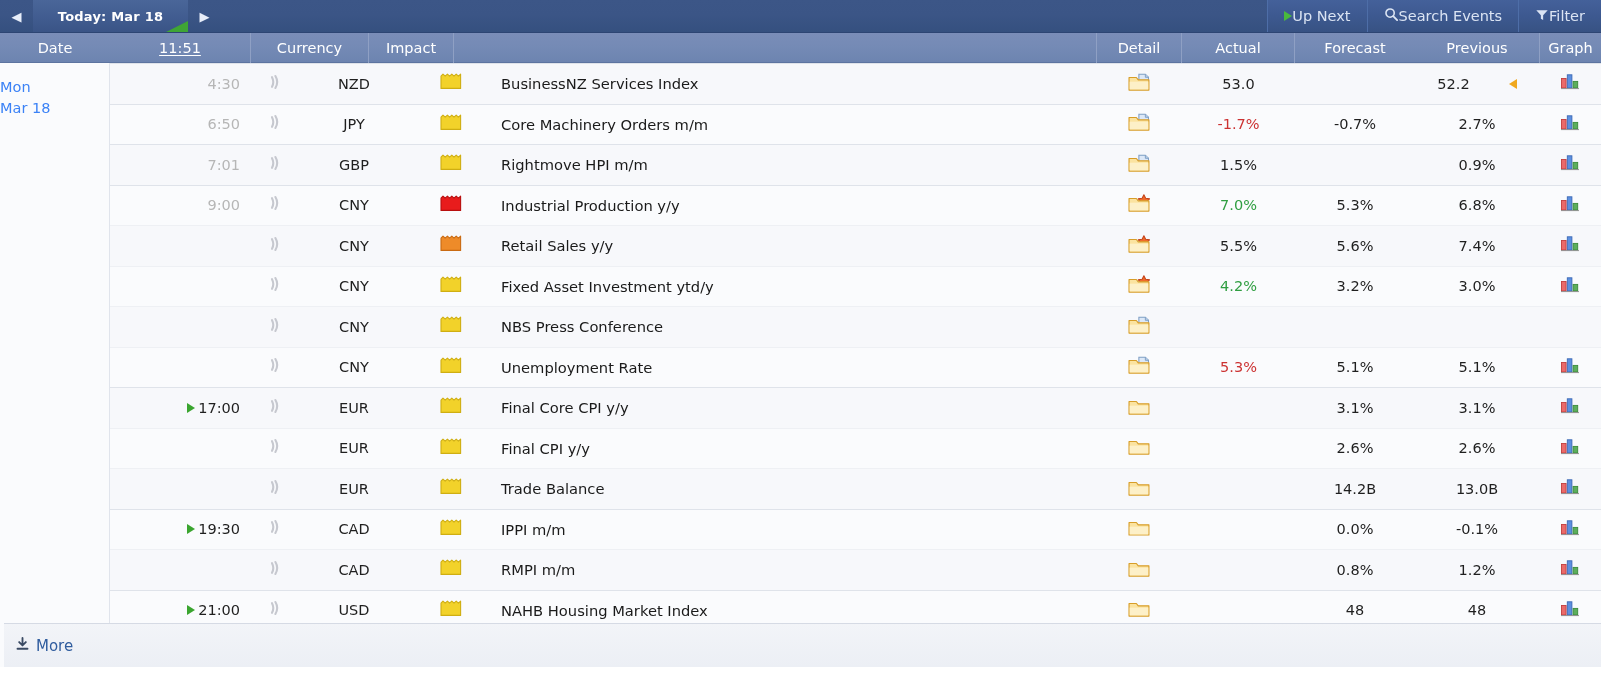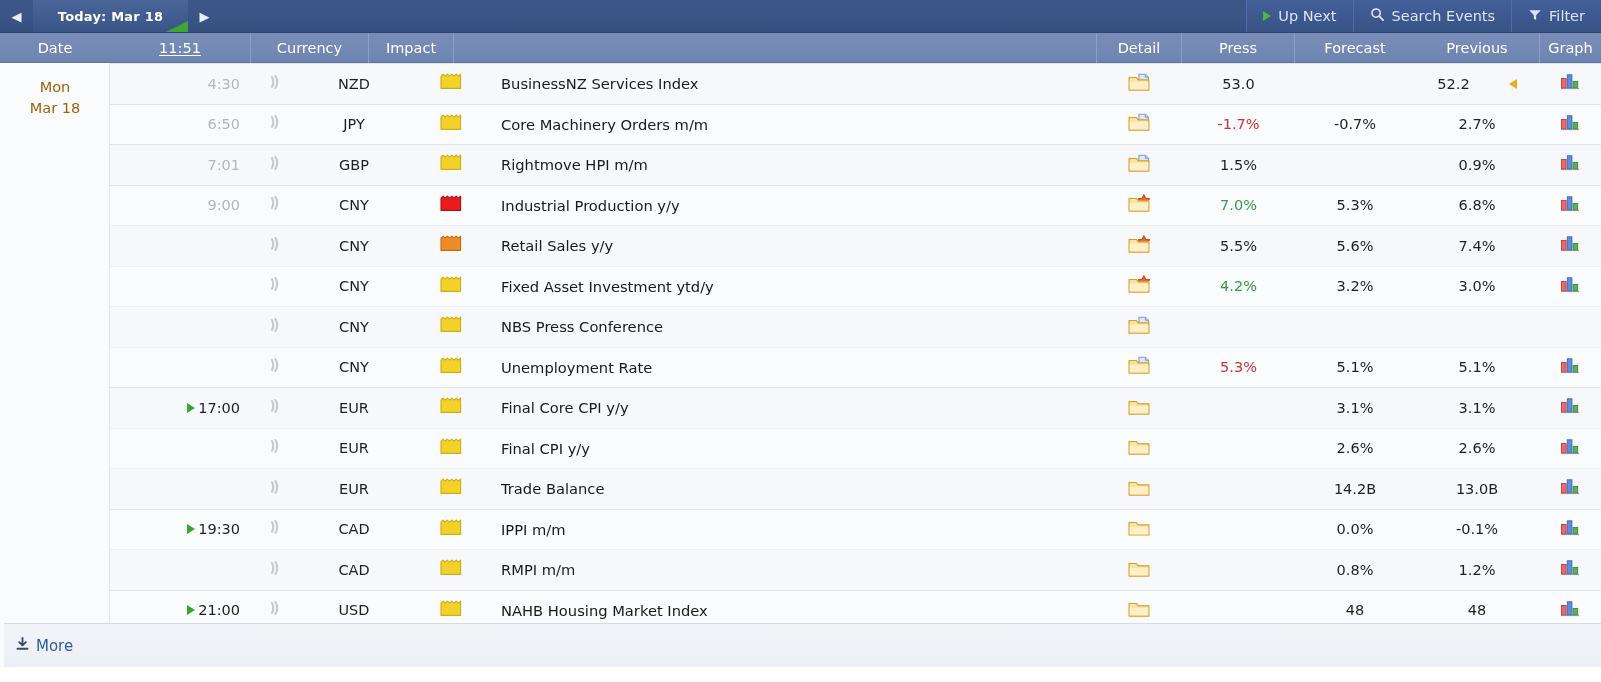--- a/index.html
+++ b/index.html
@@ -43,21 +43,21 @@
     content: "";
     position: absolute;
     right: 0; bottom: 0;
     width: 0; height: 0;
     border-style: solid;
     border-width: 0 0 11px 22px;
     border-color: transparent transparent #3fa535 transparent;
   }
   .topbar-spacer { flex: 1; }
   .topbar-btn {
-    display: flex; align-items: center; gap: 7px;
+    display: flex; align-items: center; 
     padding: 0 16px;
     color: #dbe4f3;
     font-size: 14.5px;
     background: linear-gradient(to bottom, #44619a 0%, #3d5990 50%, #375283 100%);
     border-left: 1px solid #4e6ea8;
     cursor: pointer;
     white-space: nowrap;
   }
   .tri-green {
     width: 0; height: 0;
@@ -101,22 +101,21 @@
   .datecol {
     position: absolute;
     left: 0; top: 0; bottom: 0;
     width: 110px;
     border-right: 1px solid #e0e4ec;
     background: #fafbfd;
   }
   .date-label {
     position: absolute;
     left: 0; width: 110px;
-    text-align: center;
-    color: #a16207;
+    color: #3b82f6;
     font-size: 14.5px;
     line-height: 21px;
   }
   .rows {
     position: absolute;
     left: 110px; right: 0; top: 0; bottom: 0;
   }
   .row {
     height: 40.5px;
     display: flex;
@@ -229,21 +228,21 @@
   <div class="ch-impact ch-sep">
     <span>Impact</span>
   </div>
   <div class="ch-event ch-sep">
     <span></span>
   </div>
   <div class="ch-detail ch-sep">
     <span>Detail</span>
   </div>
   <div class="ch-actual ch-sep">
-    <span>Press</span>
+    <span>Actual</span>
   </div>
   <div class="ch-fore">
     <span>Forecast</span>
   </div>
   <div class="ch-prev">
     <span>Previous</span>
   </div>
   <div class="ch-graph ch-sep" style="border-right:none;border-left:1px solid #8fa0c4">
     <span>Graph</span>
   </div>

